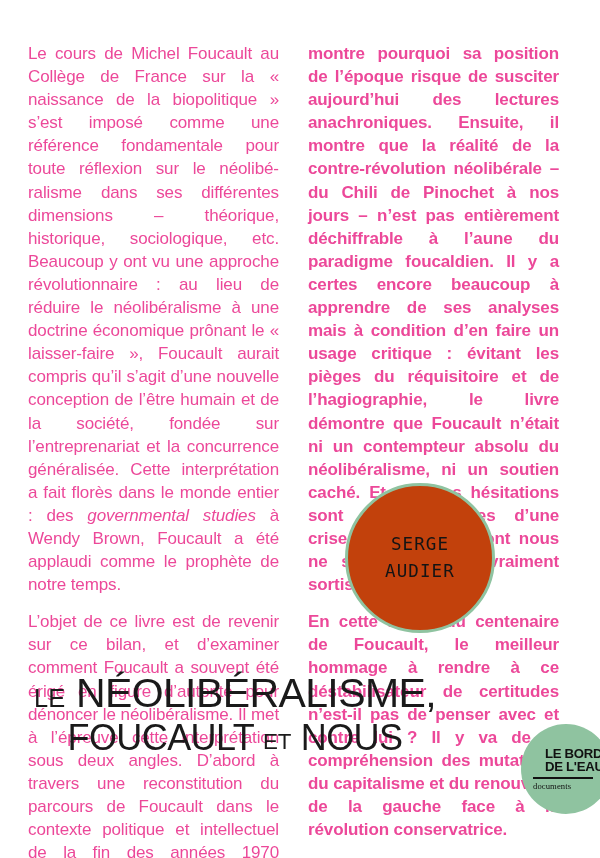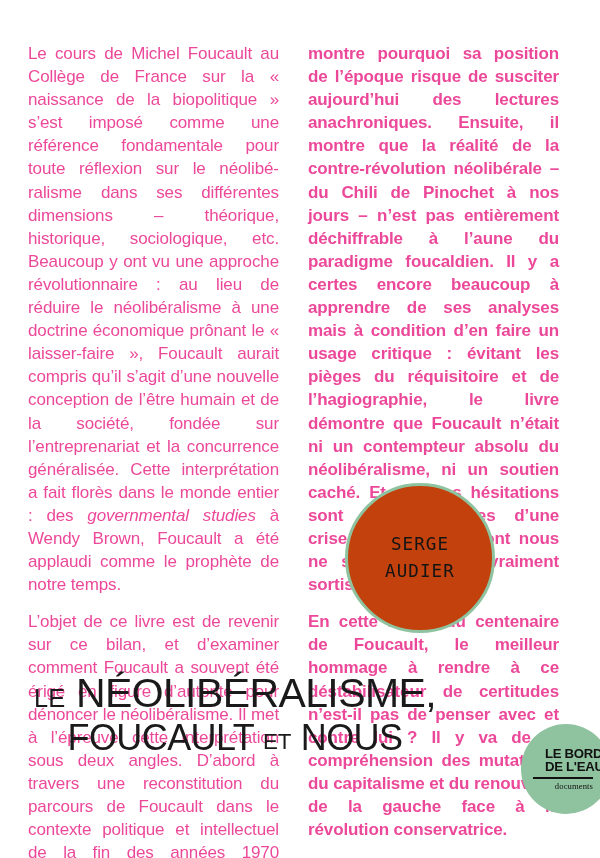--- a/index.html
+++ b/index.html
@@ -135,21 +135,21 @@
     background: #111111;
     margin: 3px 0 2.5px 0;
     width: 100%;
   }
   .pub-kind {
     font-family: "Liberation Serif", serif;
     font-size: 8.6px;
     line-height: 10px;
     letter-spacing: 0.1px;
     color: #111111;
-    text-align: right;
+    text-align: left;
     white-space: nowrap;
   }
 </style>
 </head>
 <body>
 
 <div class="cover">
 
   <div class="blurb">
 

